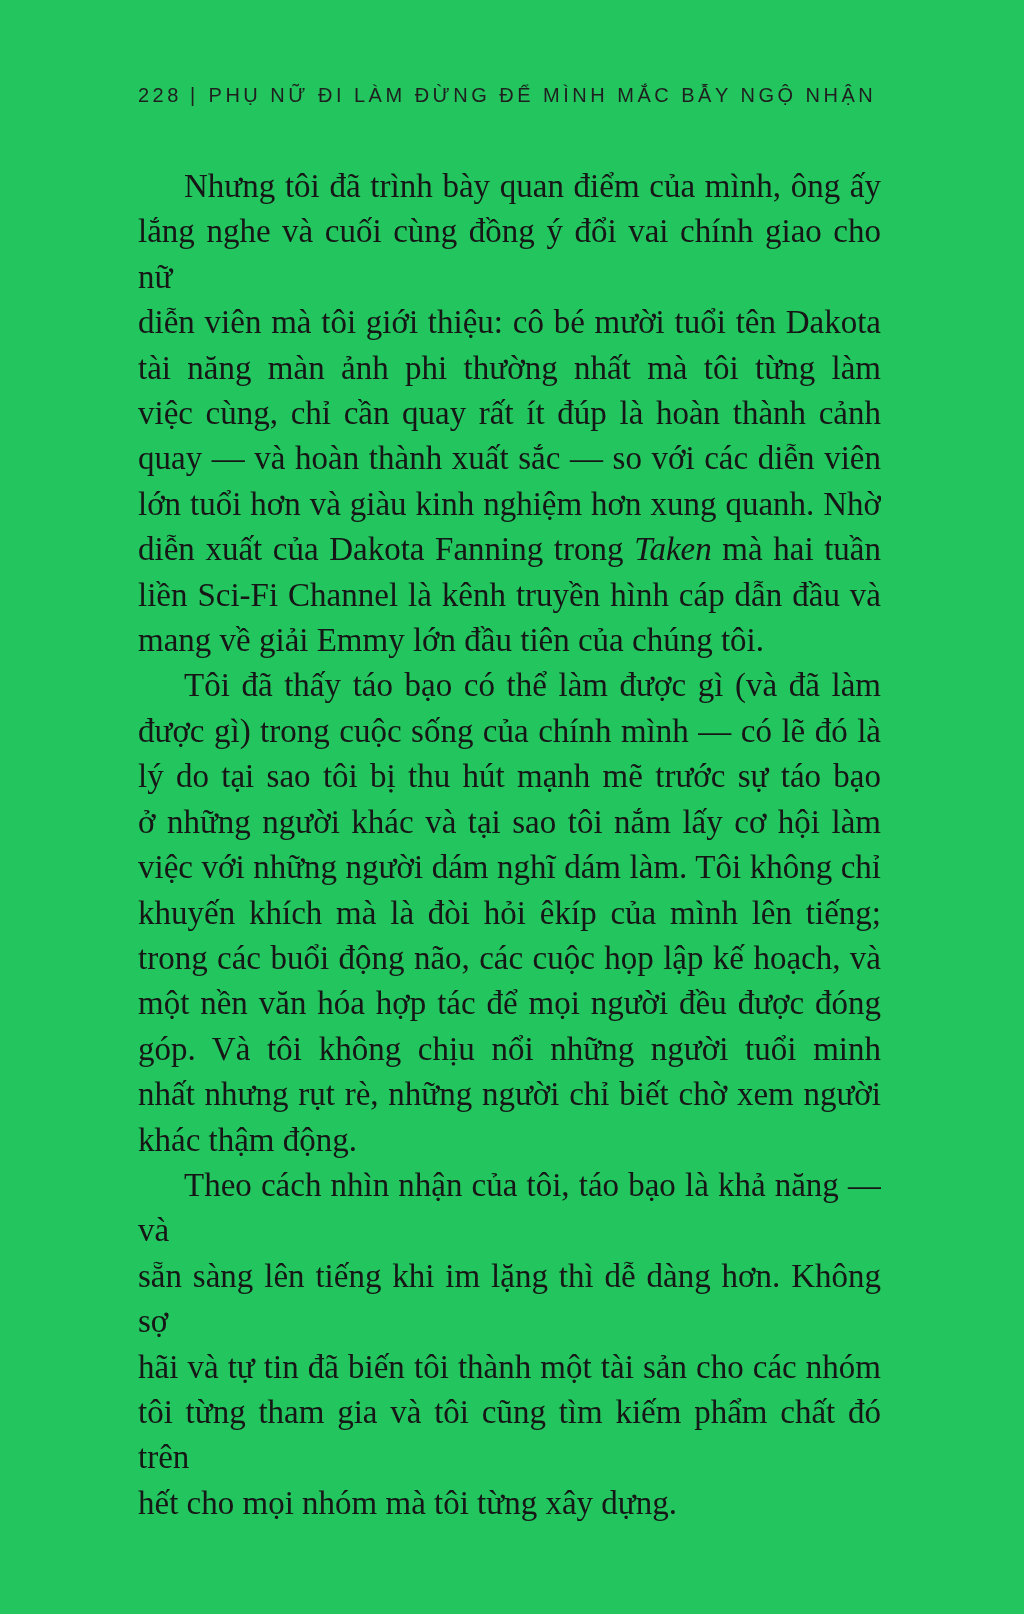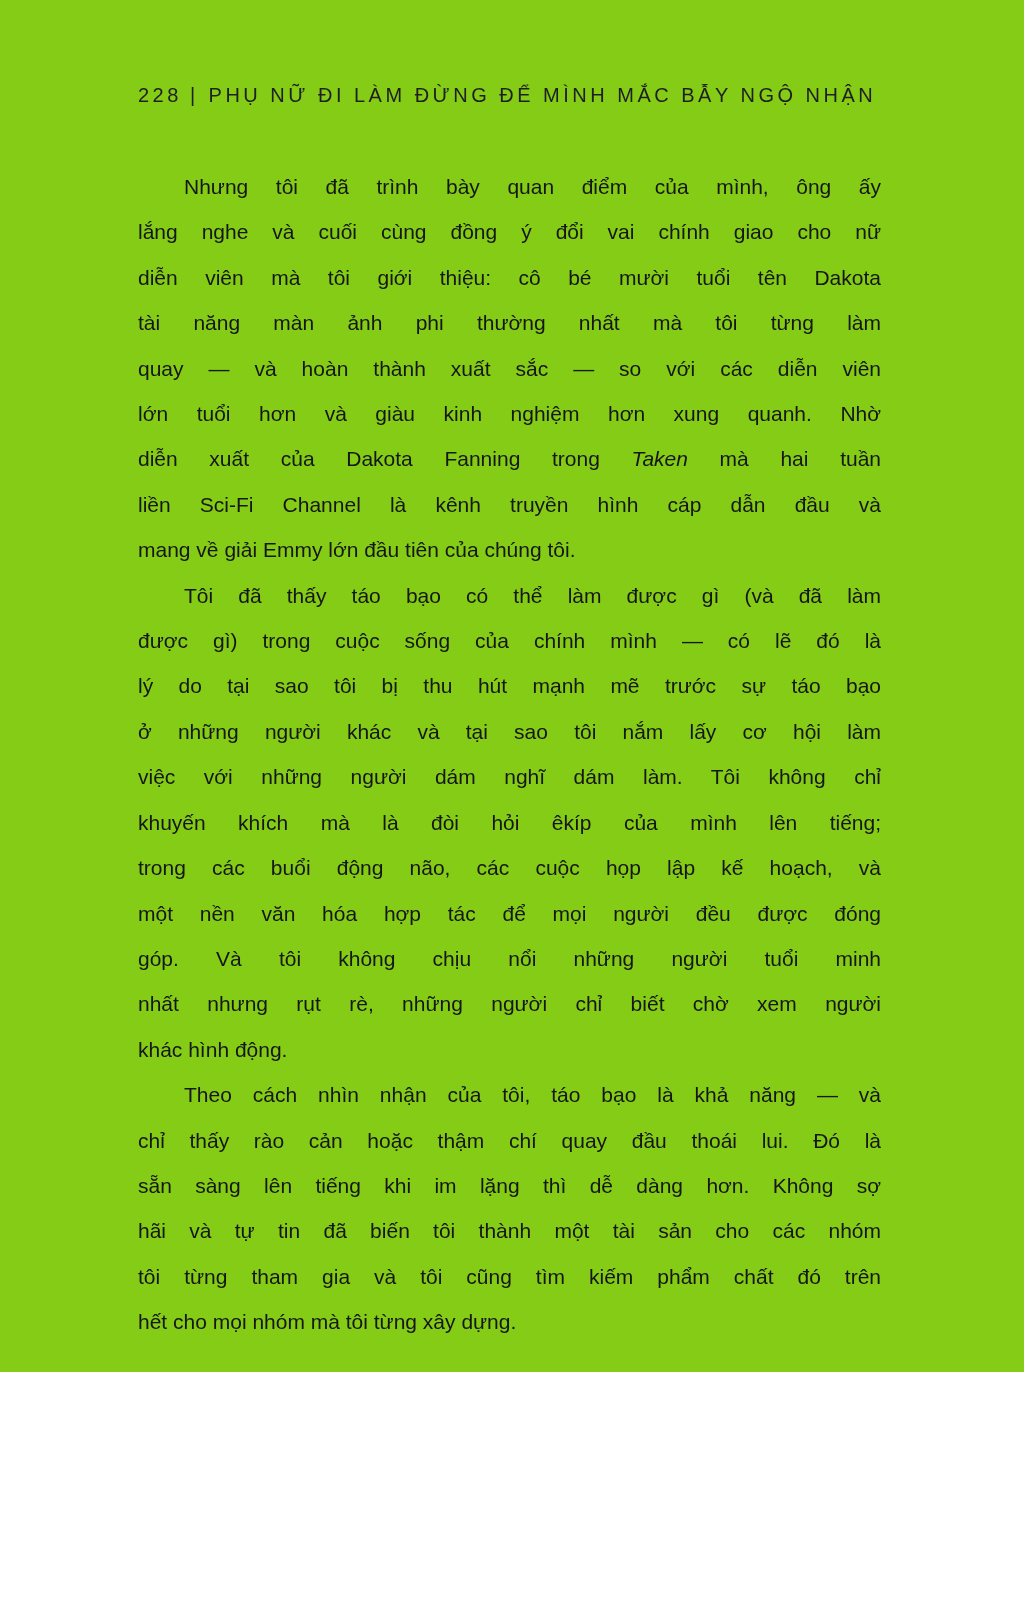--- a/index.html
+++ b/index.html
@@ -3,22 +3,22 @@
 <meta charset="utf-8">
 <style>
   html, body {
     margin: 0;
     padding: 0;
     background: #ffffff;
   }
   .page {
     position: relative;
     width: 1024px;
-    height: 1372px;
-    background: #84cc16;
+    height: 1614px;
+    background: #22c55e;
     overflow: hidden;
   }
   .running-head {
     position: absolute;
     left: 138px;
     top: 84px;
     width: 750px;
     font-family: "Liberation Sans", sans-serif;
     font-size: 20px;
     font-weight: 500;
@@ -29,22 +29,22 @@
   .running-head .divider {
     padding: 0 10px 0 8px;
     font-weight: 400;
     color: #1f1f1f;
   }
   .body-text {
     position: absolute;
     left: 138px;
     top: 164px;
     width: 743px;
-    font-family: Liberation Sans, sans-serif;
-    font-size: 21px;
+    font-family: Liberation Serif, serif;
+    font-size: 33px;
     line-height: 45.4px;
     color: #161616;
   }
   .para {
     margin: 0;
     padding: 0;
   }
   .line {
     text-align: justify;
     text-align-last: justify;
@@ -70,42 +70,42 @@
   <div class="running-head">
     <span>228</span><span class="divider">|</span><span>PHỤ NỮ ĐI LÀM ĐỪNG ĐỂ MÌNH MẮC BẪY NGỘ NHẬN</span>
   </div>
 
   <div class="body-text">
       <div class="para">
         <div class="line first">Nhưng tôi đã trình bày quan điểm của mình, ông ấy</div>
         <div class="line">lắng nghe và cuối cùng đồng ý đổi vai chính giao cho nữ</div>
         <div class="line">diễn viên mà tôi giới thiệu: cô bé mười tuổi tên Dakota</div>
         <div class="line">tài năng màn ảnh phi thường nhất mà tôi từng làm</div>
+        <div class="line">việc cùng, chỉ cần quay rất ít đúp là hoàn thành cảnh</div>
         <div class="line">quay — và hoàn thành xuất sắc — so với các diễn viên</div>
         <div class="line">lớn tuổi hơn và giàu kinh nghiệm hơn xung quanh. Nhờ</div>
         <div class="line">diễn xuất của Dakota Fanning trong <em>Taken</em> mà hai tuần</div>
         <div class="line">liền Sci-Fi Channel là kênh truyền hình cáp dẫn đầu và</div>
         <div class="line last">mang về giải Emmy lớn đầu tiên của chúng tôi.</div>
       </div>
       <div class="para">
         <div class="line first">Tôi đã thấy táo bạo có thể làm được gì (và đã làm</div>
         <div class="line">được gì) trong cuộc sống của chính mình — có lẽ đó là</div>
         <div class="line">lý do tại sao tôi bị thu hút mạnh mẽ trước sự táo bạo</div>
         <div class="line">ở những người khác và tại sao tôi nắm lấy cơ hội làm</div>
         <div class="line">việc với những người dám nghĩ dám làm. Tôi không chỉ</div>
         <div class="line">khuyến khích mà là đòi hỏi êkíp của mình lên tiếng;</div>
         <div class="line">trong các buổi động não, các cuộc họp lập kế hoạch, và</div>
         <div class="line">một nền văn hóa hợp tác để mọi người đều được đóng</div>
         <div class="line">góp. Và tôi không chịu nổi những người tuổi minh</div>
         <div class="line">nhất nhưng rụt rè, những người chỉ biết chờ xem người</div>
-        <div class="line last">khác hình động.</div>
+        <div class="line last">khác thậm động.</div>
       </div>
       <div class="para">
         <div class="line first">Theo cách nhìn nhận của tôi, táo bạo là khả năng — và</div>
-        <div class="line">chỉ thấy rào cản hoặc thậm chí quay đầu thoái lui. Đó là</div>
         <div class="line">sẵn sàng lên tiếng khi im lặng thì dễ dàng hơn. Không sợ</div>
         <div class="line">hãi và tự tin đã biến tôi thành một tài sản cho các nhóm</div>
         <div class="line">tôi từng tham gia và tôi cũng tìm kiếm phẩm chất đó trên</div>
         <div class="line last">hết cho mọi nhóm mà tôi từng xây dựng.</div>
       </div>
     </div>
 
 </div>
 
 </body></html>

